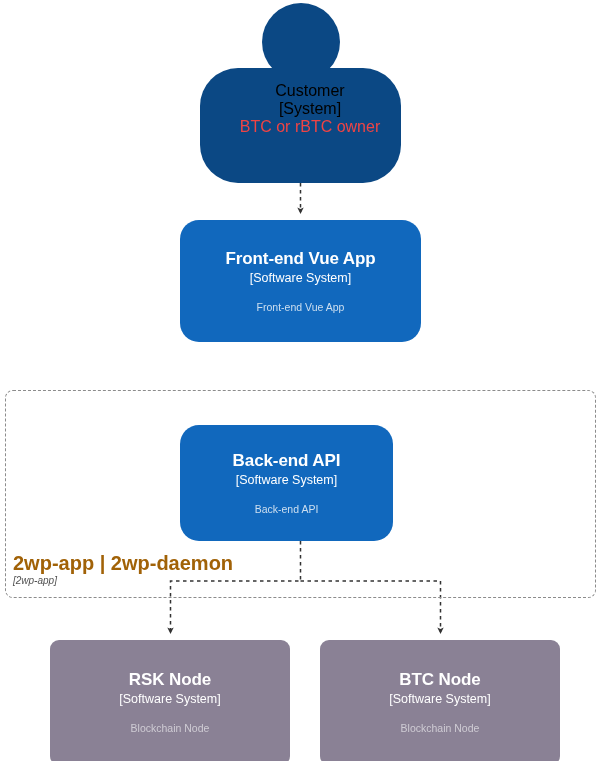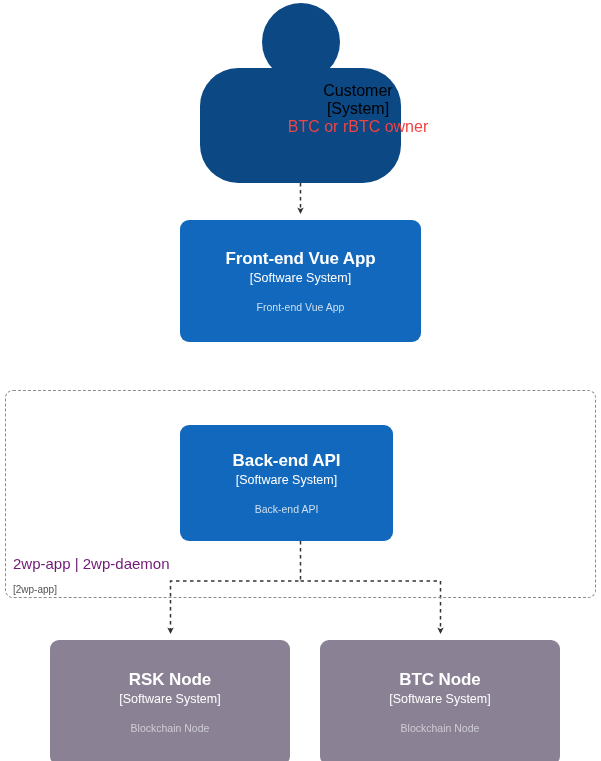--- a/index.html
+++ b/index.html
@@ -78,28 +78,27 @@
   }
   #person-customer .labels {
     position: absolute;
     left: 0;
     top: 82px;
     width: 220px;
     display: flex;
     flex-direction: column;
     align-items: center;
     text-align: center;
-    margin-left: 48px;
   }
   #person-customer .desc { color: #ef4444; }
 
   
   .sys-blue {
     background: #1168bd;
-    border-radius: 9px;
+    border-radius: 19px;
   }
   .sys-blue .desc { color: #cddff0; }
 
   
   .sys-grey {
     background: #8a8195;
     border-radius: 9px;
   }
   .sys-grey .desc { color: #cfccd4; text-align: center; }
 
@@ -120,31 +119,32 @@
     border-radius: 8px;
     background: transparent;
   }
   #boundary-label {
     position: absolute;
     left: 13px;
     top: 554px;
     text-align: left;
   }
   #boundary-label .b-title {
-    font-size: 15px;
-    font-weight: normal;
-    color: #701a75;
+    font-size: 20px;
+    font-weight: bold;
+    color: #a16207;
     line-height: 19px;
     white-space: nowrap;
   }
   #boundary-label .b-type {
     font-size: 10px;
     color: #515151;
     line-height: 14px;
-    margin-top: 10px;
+    margin-top: 1px;
+    font-style: italic;
   }
 </style>
 </head>
 <body>
 
 <svg id="canvas" viewBox="0 0 601 761" width="601" height="761" xmlns="http://www.w3.org/2000/svg">
   <defs>
     <marker id="arrowhead" markerWidth="9" markerHeight="9" refX="5.2" refY="3.6" orient="auto" markerUnits="userSpaceOnUse">
       <path d="M0.6,0.4 L7.2,3.6 L0.6,6.8 L2.2,3.6 Z" fill="#333333"></path>
     </marker>

